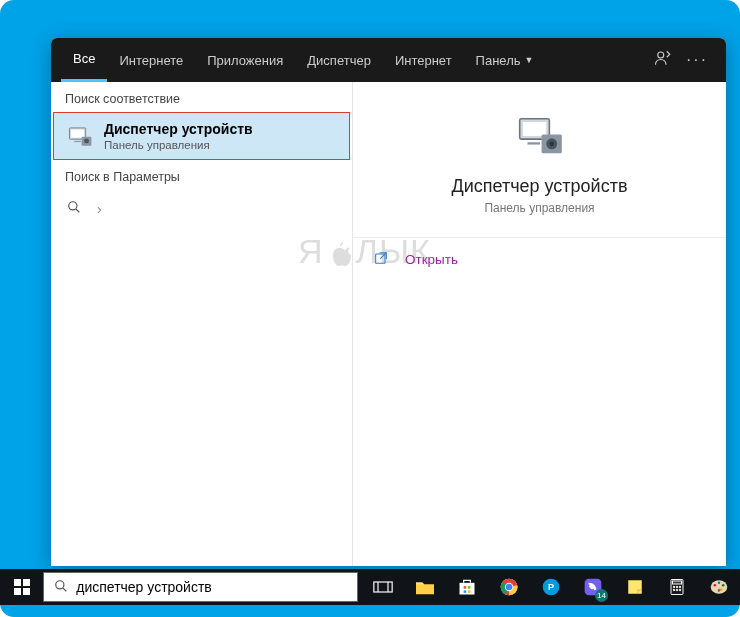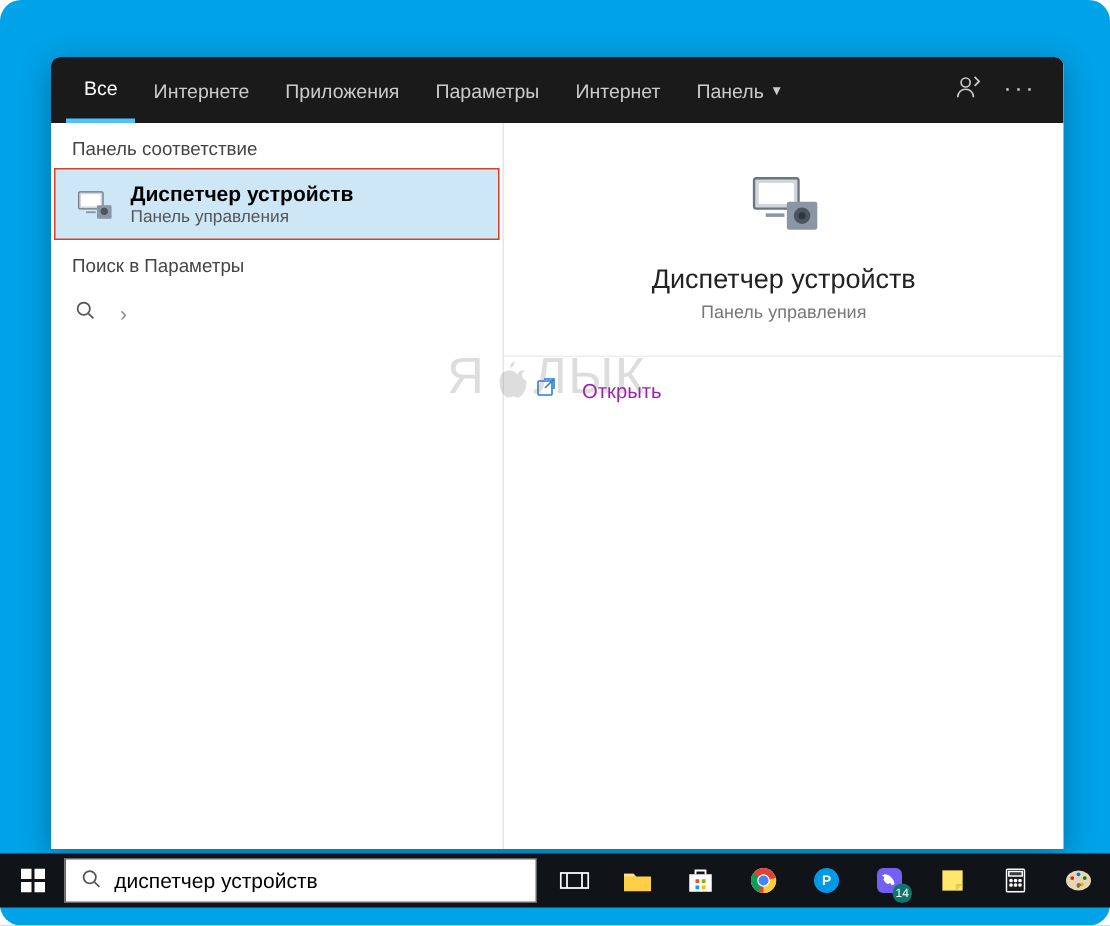--- a/index.html
+++ b/index.html
@@ -1,18 +1,18 @@
 <!DOCTYPE html>
 <html><head>
 <meta charset="utf-8">
 <style>
   * { box-sizing: border-box; margin: 0; padding: 0; font-family: "Segoe UI", Tahoma, sans-serif; }
   body { width: 740px; height: 617px; background: #00a2e8; overflow: hidden; position: relative; }
   
-  .search-panel { position: absolute; top: 38px; left: 34px; width: 675px; height: 528px; background: #fff; box-shadow: 0 4px 20px rgba(0,0,0,0.3); border-radius: 6px 6px 0 0; overflow: hidden; }
+  .search-panel { position: absolute; top: 38px; left: 51px; width: 675px; height: 528px; background: #fff; box-shadow: 0 4px 20px rgba(0,0,0,0.3); border-radius: 6px 6px 0 0; overflow: hidden; }
   
   .top-tabs { background: #1a1a1a; height: 44px; display: flex; align-items: center; padding: 0 10px; color: #ccc; font-size: 13px; }
   .tab { padding: 0 12px; height: 100%; display: flex; align-items: center; cursor: pointer; }
   .tab.active { color: #fff; border-bottom: 3px solid #4cc2ff; }
   .tab .chev { margin-left: 4px; font-size: 9px; }
   .top-right { margin-left: auto; display: flex; align-items: center; gap: 14px; padding-right: 8px; }
   .top-icon { color: #ccc; font-size: 16px; }
   .overflow { color: #ccc; font-size: 16px; letter-spacing: 2px; }
   
   .body-area { display: flex; height: calc(100% - 44px); }
@@ -63,21 +63,21 @@
     <div class="tab active">
         <span>Все</span>
       </div>
     <div class="tab">
         <span>Интернете</span>
       </div>
     <div class="tab">
         <span>Приложения</span>
       </div>
     <div class="tab">
-        <span>Параметры</span>
+        <span>Диспетчер</span>
       </div>
     <div class="tab">
         <span>Интернет</span>
       </div>
     <div class="tab">
         <span>Панель</span>
         <span class="chev">▼</span>
       </div>
     <div class="top-right">
       <span class="top-icon">
@@ -86,21 +86,21 @@
             <path d="M2 21c0-4 3-7 7-7s7 3 7 7"></path>
             <path d="M17 3l4 4-4 4"></path>
           </svg>
       </span>
       <span class="overflow">···</span>
     </div>
   </div>
 
   <div class="body-area">
     <div class="left-col">
-      <div class="section-header">Панель соответствие</div>
+      <div class="section-header">Поиск соответствие</div>
       <div class="best-match">
         <div class="bm-icon">
           <svg width="26" height="26" viewBox="0 0 32 32">
               <rect x="3" y="6" width="20" height="14" rx="1" fill="#d0d6dc" stroke="#6a7580" stroke-width="1"></rect>
               <rect x="5" y="8" width="16" height="10" fill="#fff"></rect>
               <rect x="18" y="17" width="12" height="11" rx="1" fill="#8a96a3"></rect>
               <circle cx="24" cy="22" r="3" fill="#4a5560"></circle>
               <rect x="9" y="22" width="8" height="1.5" fill="#8a96a3"></rect>
             </svg>
         </div>

